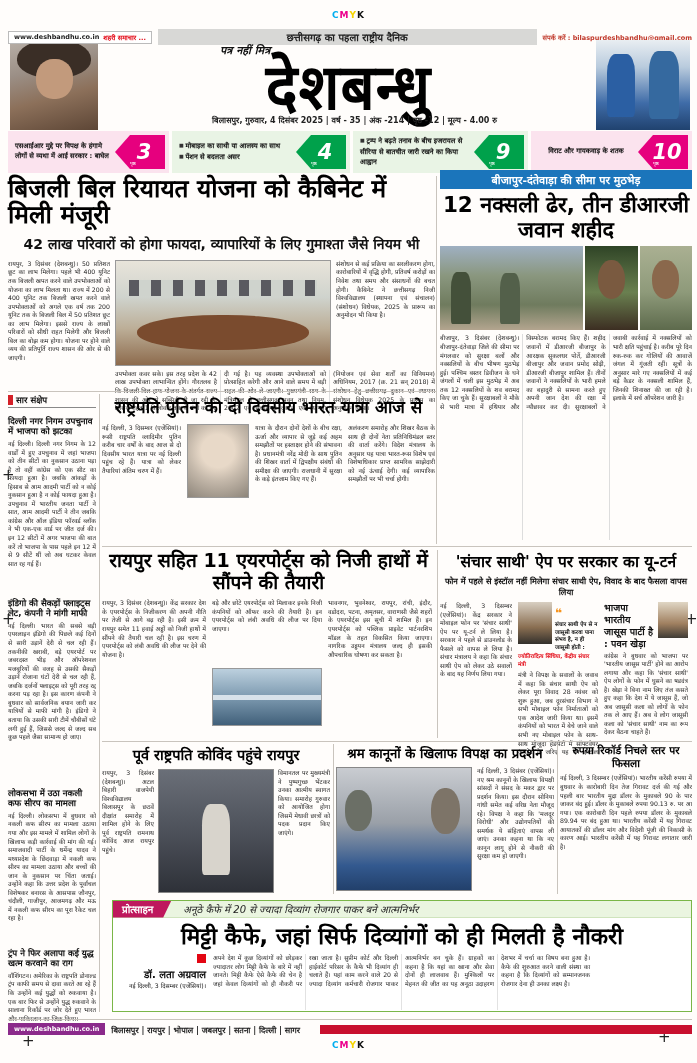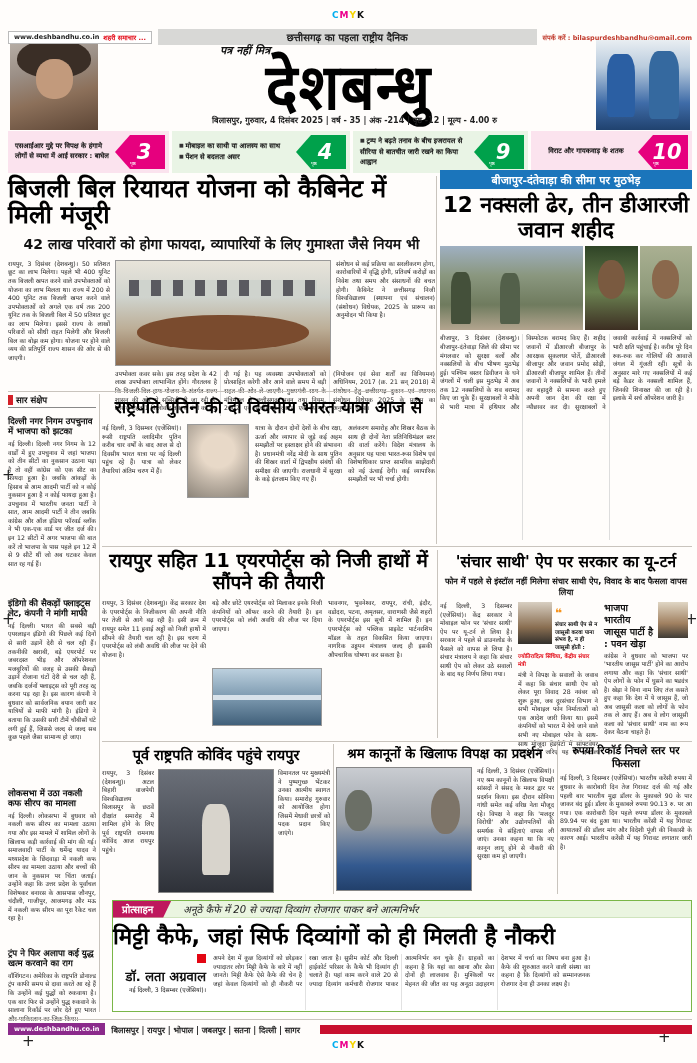--- a/index.html
+++ b/index.html
@@ -123,25 +123,25 @@
   .ph-labor::after{content:"";position:absolute;right:8%;top:16%;width:22%;height:38%;background:#7d7468;border-radius:46%}
   .lab-row .bt{height:124px}
   .rupee{position:absolute;left:560px;top:744px;width:132px}
   .rup-h1{font-size:10.6px;font-weight:900;text-align:center;line-height:1.25;color:#000}
   .rup-b{margin-top:4px;height:126px}
   
   .mitti{position:absolute;left:112px;top:900px;width:580px;height:112px;border:1.5px solid #7ab648;background:#fff}
   .mitti-strip{display:flex;align-items:center;background:#eaf5e0;height:17px;border-bottom:1px solid #cfe4bd}
   .mitti-badge{background:#be185d;color:#fff;font-weight:800;font-size:10px;padding:1px 18px 2px 9px;clip-path:polygon(0 0,100% 0,86% 100%,0 100%)}
   .mitti-kicker{font-size:10px;font-weight:400;font-style:italic;margin-left:12px;color:#222}
-  .mitti-h1{font-size:22.5px;font-weight:900;padding:2px 0 3px;color:#000}
+  .mitti-h1{font-size:22.5px;font-weight:900;text-align:center;padding:2px 0 3px;color:#000}
   .mitti-row{display:flex;gap:7px;padding:0 5px 4px}
   .mitti-byline{width:88px;flex:0 0 auto;text-align:right;font-size:6.2px;line-height:1.4}
   .book-icon{display:inline-block;width:9px;height:9px;background:#e30613;margin-bottom:2px}
-  .by-name{font-weight:800;font-size:13px}
+  .by-name{font-weight:800;font-size:10px}
   .mitti-body{flex:1;column-count:5;column-gap:7px;column-rule:1px solid #e2e2e2;height:56px}
   
   .footline{position:absolute;left:8px;right:5px;top:1019px;height:1px;background:#c9c4bd}
   .footer{position:absolute;left:8px;right:5px;top:1023px;display:flex;align-items:center;gap:6px}
   .f-site{background:#8b2a8b;color:#fff;font-size:6.5px;font-weight:700;padding:2px 6px;white-space:nowrap}
   .f-cities{font-size:8px;font-weight:700;color:#222;white-space:nowrap}
   .f-redbar{flex:1;height:9px;background:#c8102e;margin-left:14px}
   .cmyk-bottom{position:absolute;top:1040px;left:0;right:0;text-align:center;font-size:9px;font-weight:800;letter-spacing:1px}
 </style>
 </head>

